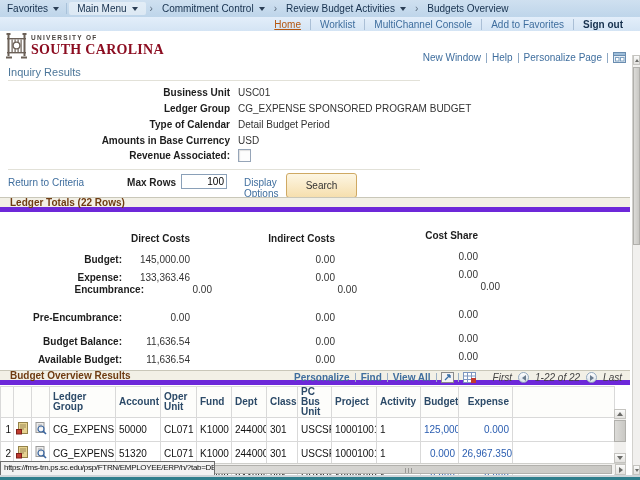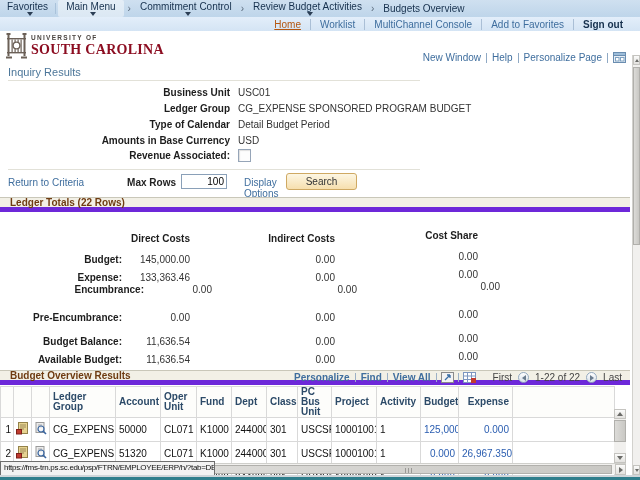--- a/index.html
+++ b/index.html
@@ -3,21 +3,21 @@
 <meta charset="utf-8">
 <style>
   html,body{margin:0;padding:0;background:#fff;}
   #screen{position:relative;width:640px;height:480px;overflow:hidden;background:#fff;
           font-family:"Liberation Sans",sans-serif;font-size:10px;color:#222;}
   .abs{position:absolute;}
 
   
   #crumbbar{left:0;top:0;width:640px;height:17px;background:linear-gradient(#cfe0f0,#bed5ea);
             display:flex;align-items:center;color:#16304d;}
-  .crumb{padding:0 7px;display:flex;align-items:center;white-space:nowrap;cursor:default;flex-direction:column;}
+  .crumb{padding:0 7px;display:flex;align-items:center;white-space:nowrap;cursor:default;}
   .crumb-pill{background:rgba(255,255,255,0.45);border-radius:2px;margin:1px 2px;padding:1px 8px;}
   .dd-arrow{display:inline-block;width:0;height:0;border-left:3px solid transparent;
             border-right:3px solid transparent;border-top:4px solid #2b3e55;margin-left:5px;}
   .csep{color:#5b6b7d;padding:0 2px;font-size:10px;}
   .crumb-div{width:1px;height:11px;background:#a9c2da;}
 
   
   #utilbar{left:0;top:17px;width:640px;height:14px;background:linear-gradient(#e3eefa,#d4e4f4);
            display:flex;justify-content:flex-end;align-items:center;padding-right:8px;box-sizing:border-box;}
   .util-link{color:#3f6e9e;padding:0 9px;border-left:1px solid #aabfd6;white-space:nowrap;cursor:pointer;}
@@ -42,21 +42,21 @@
   .f-label{position:absolute;left:0;width:230px;text-align:right;font-weight:bold;color:#1d1d1d;}
   .f-value{position:absolute;left:238px;color:#333;white-space:nowrap;}
   #revenue-cb{position:absolute;left:238px;top:-1px;width:11px;height:11px;background:#fdfdfd;
               border:1px solid #96a5b8;box-shadow:inset 1px 1px 1px rgba(0,0,0,0.12);cursor:pointer;}
 
   .link{color:#3f6e9e;cursor:pointer;}
   #maxrows-label{left:120px;top:177px;width:56px;text-align:right;font-weight:bold;}
   #maxrows-input{left:181px;top:174px;width:40px;height:13px;border:1px solid #8aa0b8;
                  font-family:"Liberation Sans",sans-serif;font-size:10px;text-align:right;padding:0 2px;}
   #display-options{left:244px;top:177px;width:44px;line-height:11px;}
-  #search-btn{left:286px;top:173px;width:71px;height:17px;background:linear-gradient(#fdf6e3,#f6dfae);
+  #search-btn{left:286px;top:173px;width:71px;height:25px;background:linear-gradient(#fdf6e3,#f6dfae);
               border:1px solid #cfa963;border-radius:3px;font-family:"Liberation Sans",sans-serif;
               font-size:10px;color:#333;cursor:pointer;}
 
   
   .section-bar{left:0;width:630px;height:15px;background:#f2f0e6;border-top:1px solid #c9c7b9;
                border-bottom:5px solid #6d28d9;box-sizing:border-box;display:flex;align-items:center;}
   .section-title{font-weight:bold;color:#6e3b11;padding-left:10px;white-space:nowrap;}
 
   
   .lrow{left:0;width:632px;height:13px;}
@@ -65,21 +65,21 @@
   .lc1{right:442px;}  
   .lc2{right:297px;}  
   .lc3{right:154px;top:-3px;} 
   .lhead span{font-weight:bold;color:#1d1d1d;}
   .lval{color:#333;}
 
   
   #results-toolbar{right:14px;top:372px;display:flex;align-items:center;}
   .tb-link{color:#3f6e9e;padding:0 4px;cursor:pointer;white-space:nowrap;font-weight:bold;}
   .tb-sep{width:1px;height:9px;background:#9bb0c6;margin:0 1px;}
-  .tb-plain{color:#444;padding:0 4px;white-space:nowrap;}
+  .tb-plain{color:#444;padding:0 4px;white-space:nowrap;font-style:italic;}
   .pgbtn{width:11px;height:11px;border-radius:50%;border:1px solid #93a9c0;box-sizing:border-box;
          background:linear-gradient(#ffffff,#d7e0ea);display:inline-flex;align-items:center;
          justify-content:center;margin:0 2px;cursor:pointer;}
   .tri-l{width:0;height:0;border-top:3px solid transparent;border-bottom:3px solid transparent;
          border-right:4px solid #6a7c8e;}
   .tri-r{width:0;height:0;border-top:3px solid transparent;border-bottom:3px solid transparent;
          border-left:4px solid #6a7c8e;}
 
   
   #resultgrid{left:0;top:386px;width:627px;height:89px;overflow:hidden;background:#fff;}

